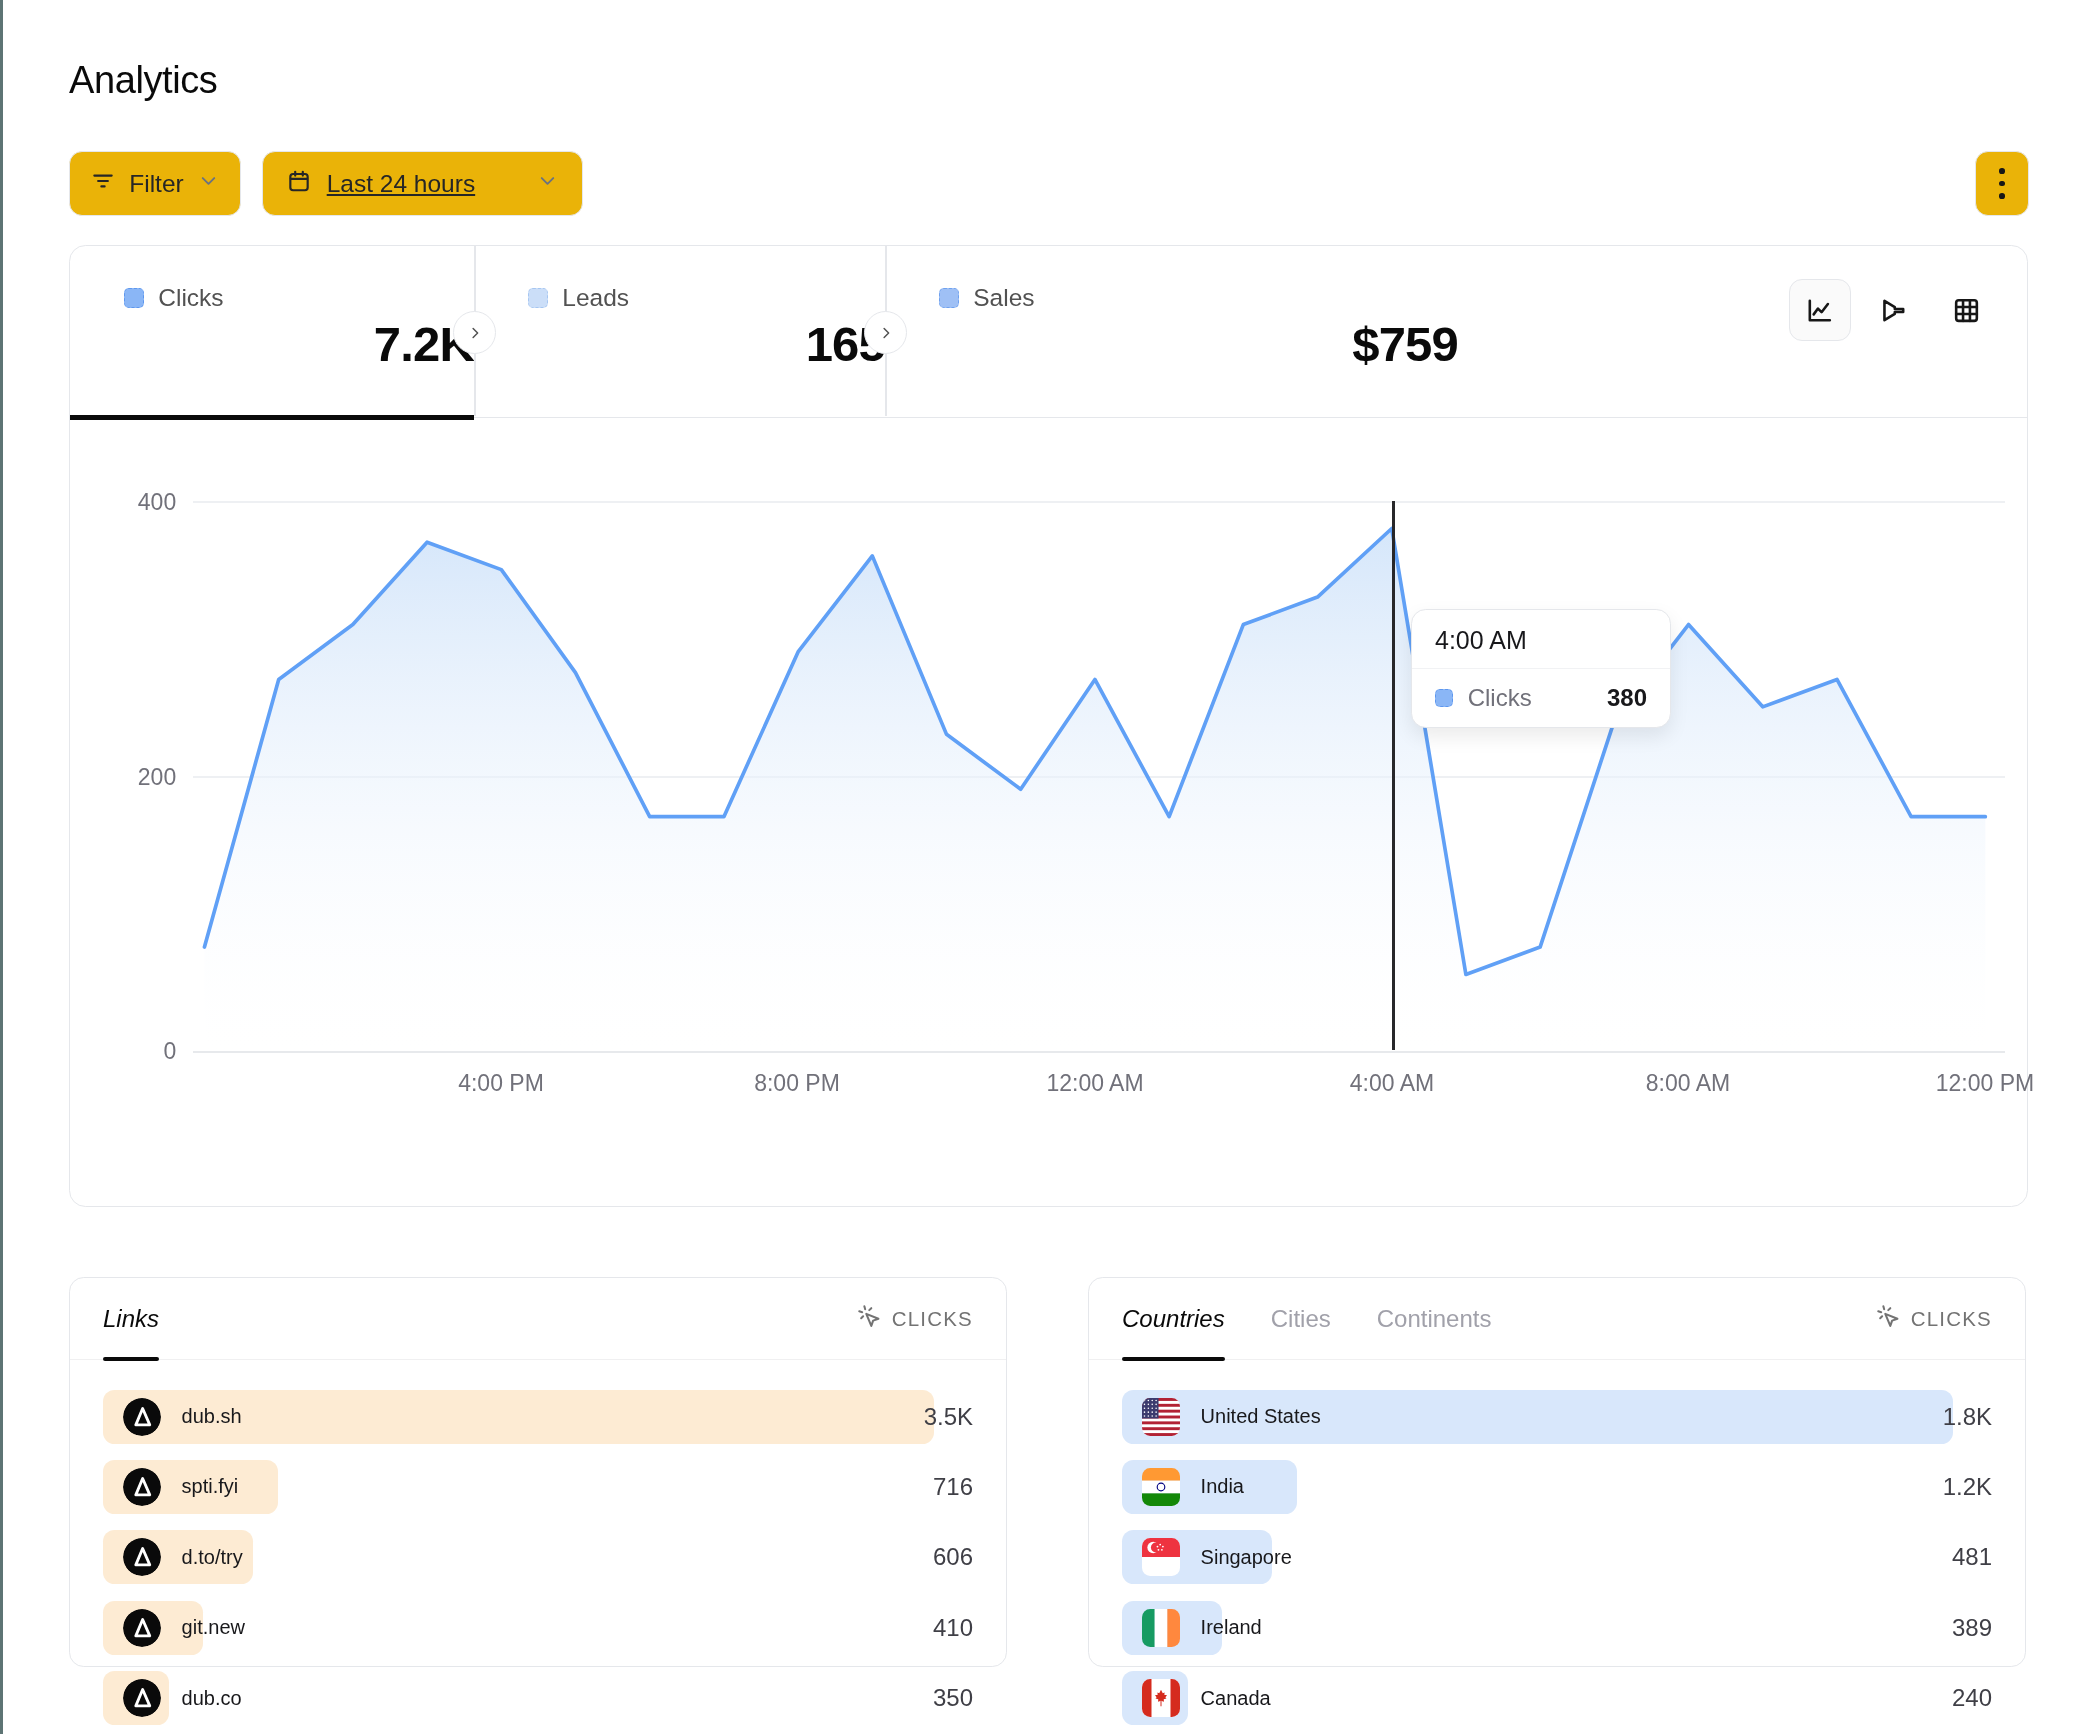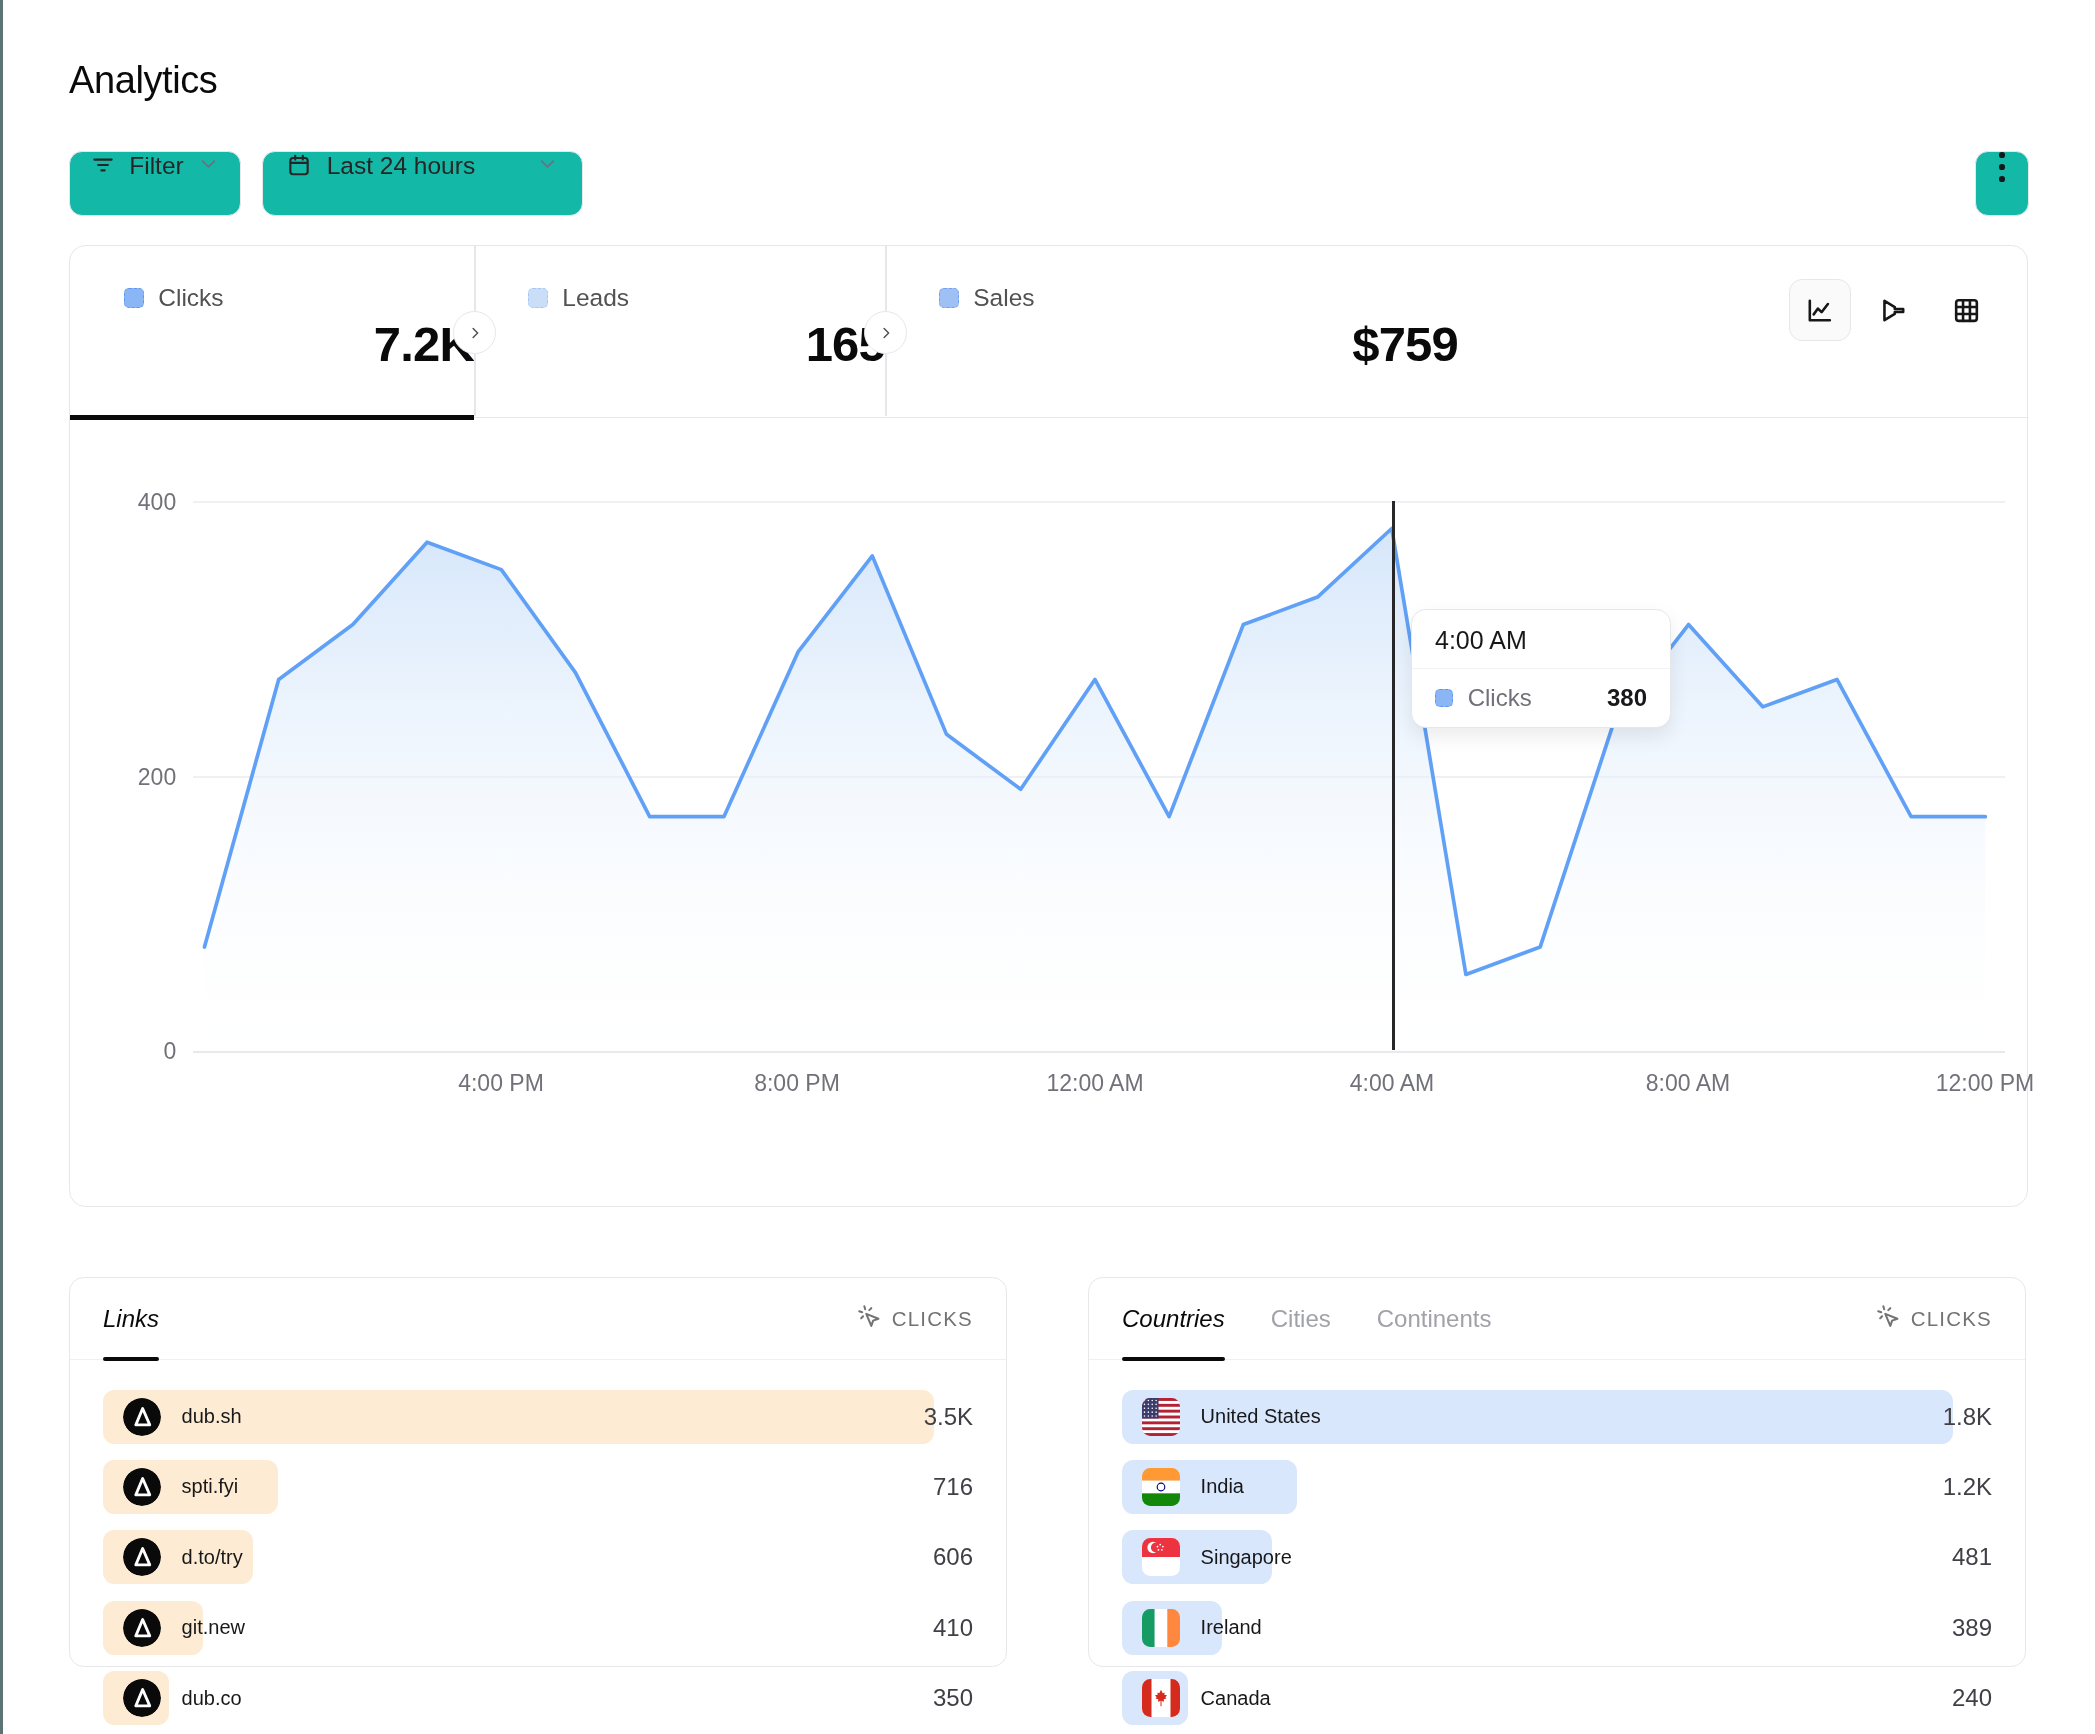--- a/index.html
+++ b/index.html
@@ -7,27 +7,27 @@
   body {
     width:2096px; height:1735px; position:relative; overflow:hidden;
     font-family:"Liberation Sans", sans-serif; color:#0a0a0a;
   }
   .edge-strip { position:absolute; left:0; top:0; width:3.3px; height:1735px; background:#5d7474; }
 
   .page-title { position:absolute; left:69px; top:59px; font-size:38px; font-weight:400; letter-spacing:-0.4px; color:#0a0a0a; }
 
   
   .btn {
-    position:absolute; top:151px; height:65px; background:#14b8a6;
-    border:1.6px solid #e5e7eb; border-radius:13px; display:flex; 
+    position:absolute; top:151px; height:65px; background:#eab308;
+    border:1.6px solid #e5e7eb; border-radius:13px; display:flex; align-items:center;
     cursor:pointer; font-size:24.5px; font-weight:500; color:#262626;
   }
   .btn svg { flex:0 0 auto; }
   #filter-btn { left:69px; width:172px; justify-content:center; gap:13px; }
-  #date-btn { left:262px; width:321px; padding:0 23px; gap:14.7px; }
+  #date-btn { left:262px; width:321px; padding:0 23px; gap:14.7px;text-decoration:underline; }
   #date-btn .spacer { flex:1; }
   #kebab-btn { left:1975px; width:54px; justify-content:center; }
   .kebab { display:flex; flex-direction:column; gap:6.5px; }
   .kebab i { width:5.7px; height:5.7px; border-radius:50%; background:#171717; display:block; }
 
   
   .main-card {
     position:absolute; left:69px; top:245px; width:1959px; height:962px;
     border:1.6px solid #e5e7eb; border-radius:16.4px; background:#fff;
   }

